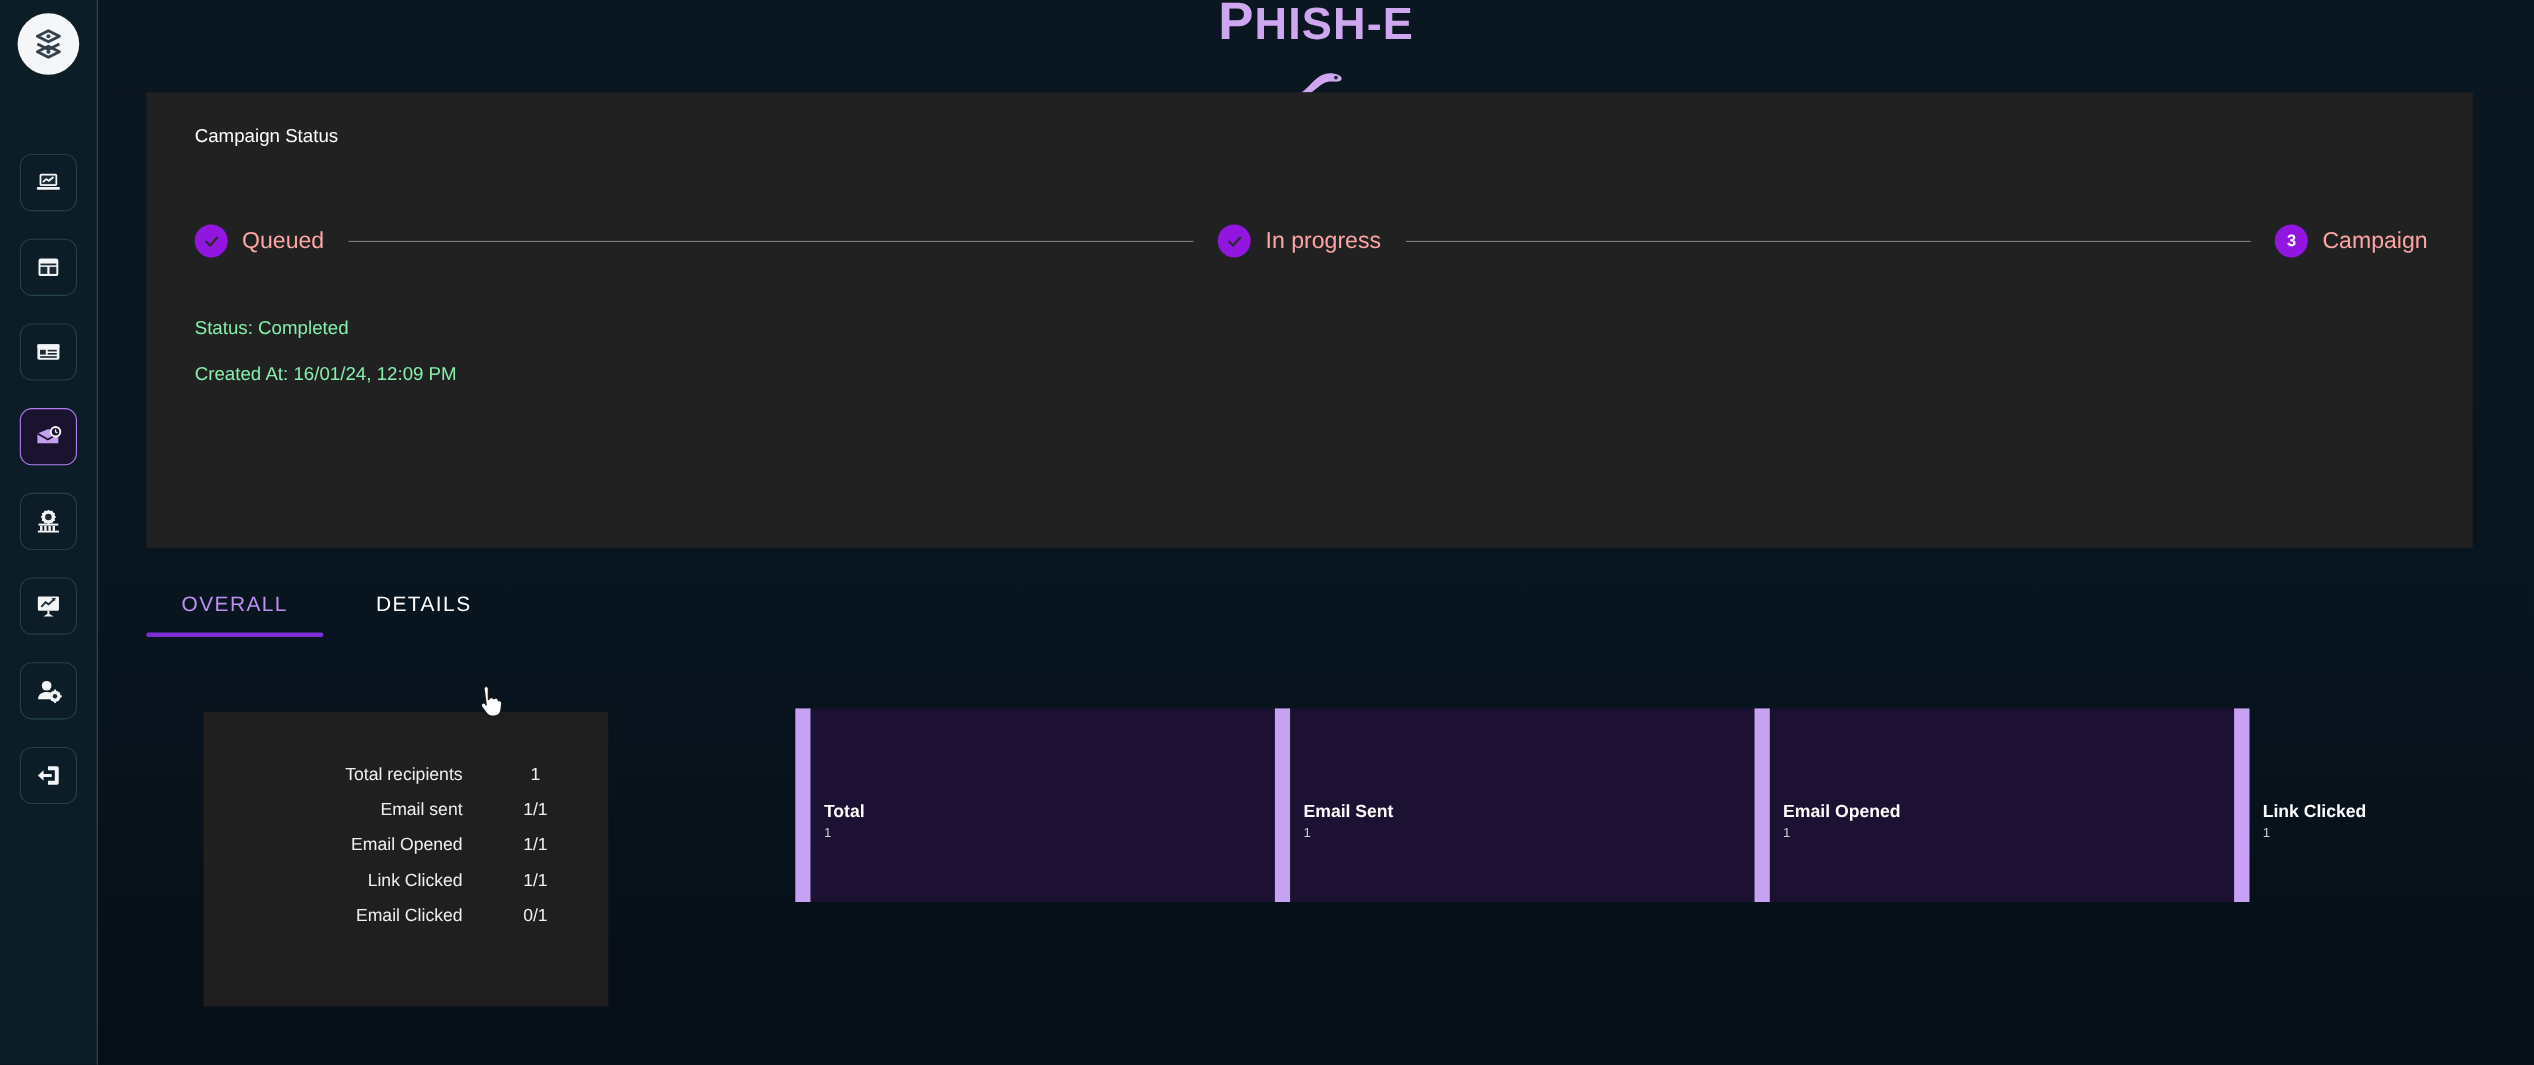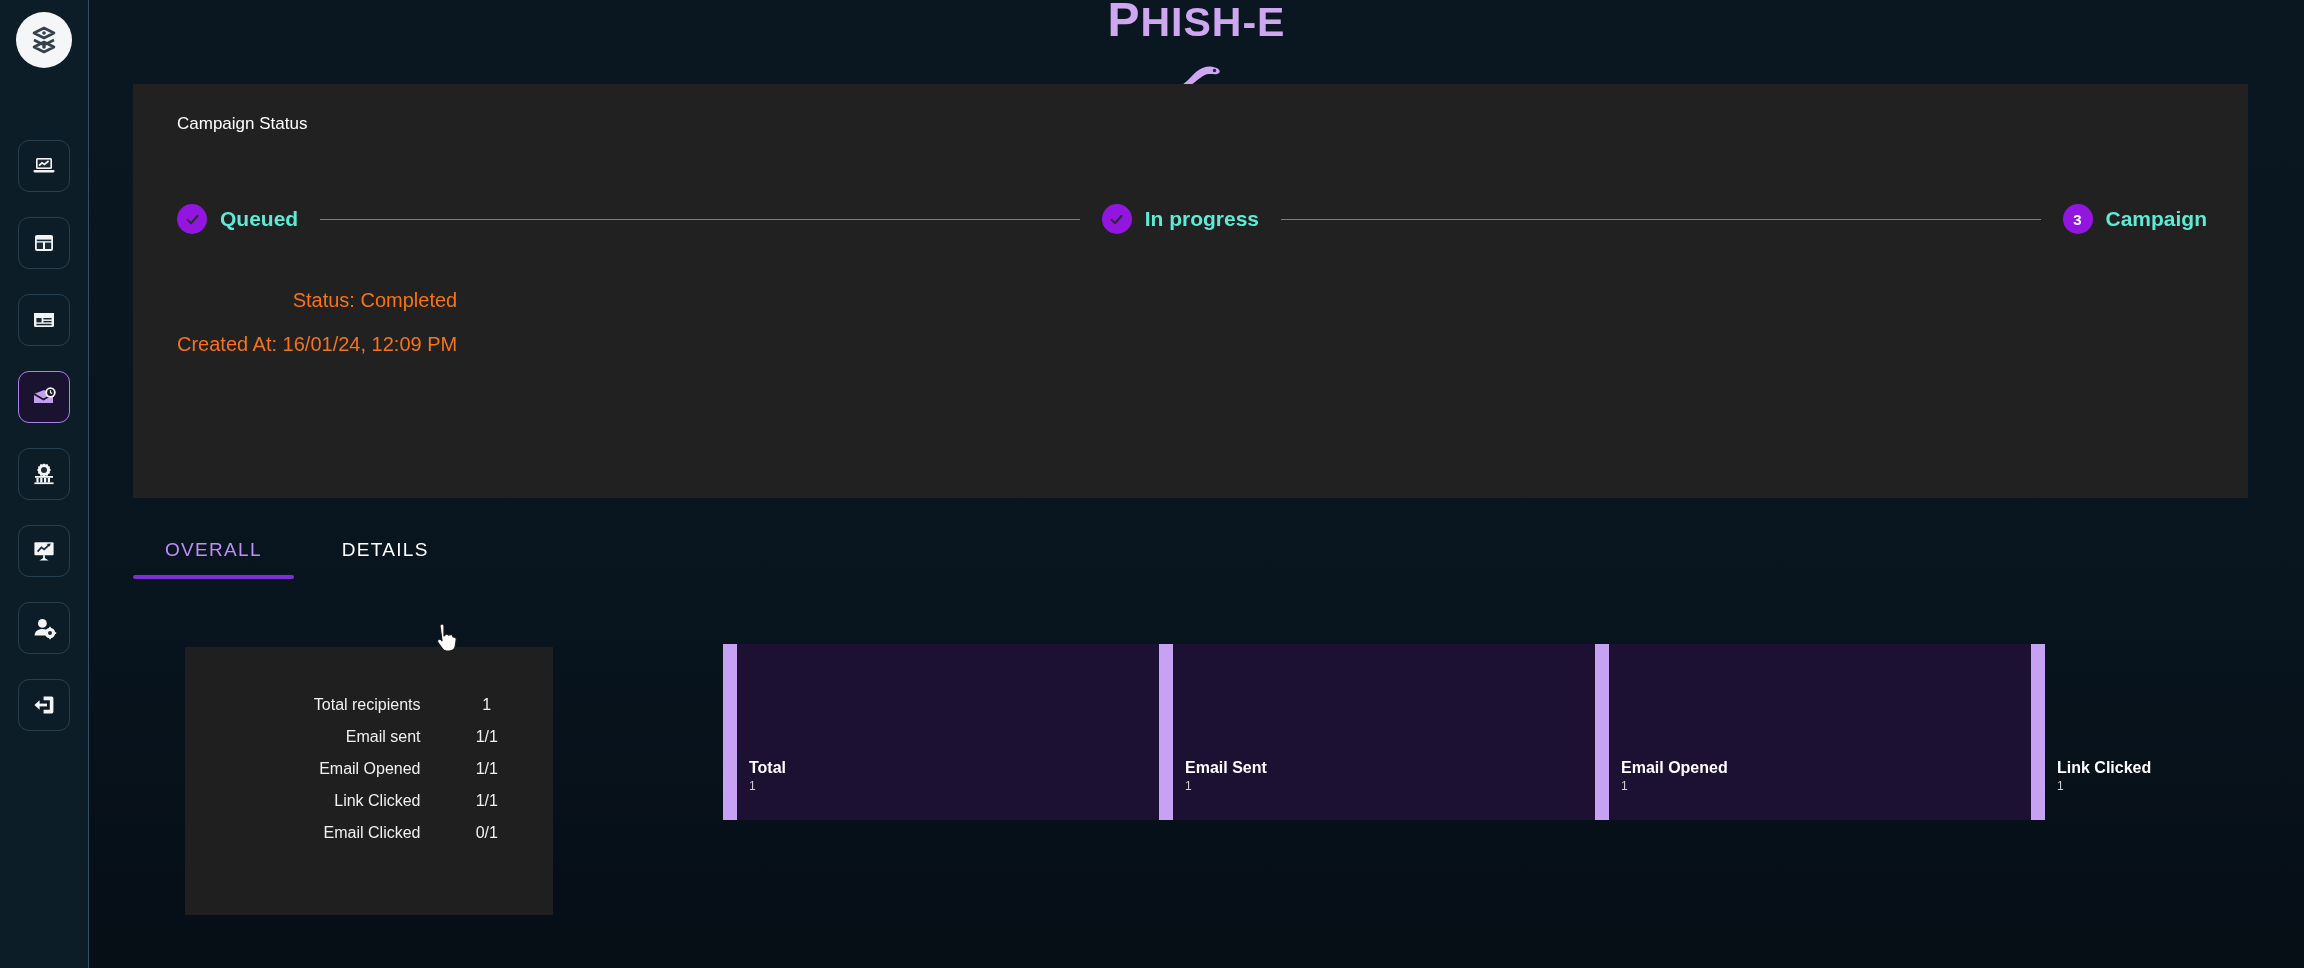--- a/index.html
+++ b/index.html
@@ -75,26 +75,26 @@
     display:flex; align-items:center;
   }
   .step { display:flex; align-items:center; gap:13px; flex:none; }
   .step-dot {
     width:30px; height:30px; border-radius:50%;
     background:#9315e0;
     display:flex; align-items:center; justify-content:center;
     color:#fff; font-size:15px; font-weight:bold;
   }
   .step-dot svg { display:block; }
-  .step-label { font-size:21px; color:#5eead4; white-space:nowrap;font-weight:bold; }
+  .step-label { font-size:21px; color:#fca5a5; white-space:nowrap; }
   .step-line { flex:1 1 auto; height:1px; background:#7d7d7d; margin:0 22px; }
 
   
   #status-details { position:absolute; left:44px; top:205px; }
-  .detail-line { font-size:20px; color:#f97316; margin-bottom:21px; white-space:nowrap;text-align:right; }
+  .detail-line { font-size:17px; color:#86efac; margin-bottom:21px; white-space:nowrap; }
 
   
   #tabs {
     position:absolute; left:44px; top:455px;
     display:flex; gap:16px; align-items:flex-end;
   }
   .tab {
     position:relative; padding:0 32px 18px 32px;
     font-size:19px; letter-spacing:1.3px; font-weight:500;
     color:#ffffff; background:transparent; border:none;
@@ -123,21 +123,21 @@
     position:absolute; left:634px; top:560px; width:1288px; height:176px;
   }
   .funnel-seg {
     position:absolute; top:0; height:176px;
     display:flex; align-items:stretch;
   }
   .seg-bar { width:14px; height:100%; background:#c7a2f2; flex:none; }
   .seg-body { flex:1 1 auto; position:relative; background:#1c1133; }
   .seg-body.empty { background:transparent; }
   .seg-text { position:absolute; left:12px; top:86px; }
-  .seg-name { font-size:16px; font-weight:bold; color:#ffffff; white-space:nowrap;margin-top:29px; }
+  .seg-name { font-size:16px; font-weight:bold; color:#ffffff; white-space:nowrap; }
   .seg-val { font-size:12px; color:#cfcfcf; margin-top:2px; }
 
   
   #cursor { position:absolute; left:345px; top:540px; width:26px; height:30px; }
 </style>
 </head>
 <body>
 
 <div id="sidebar">
 

